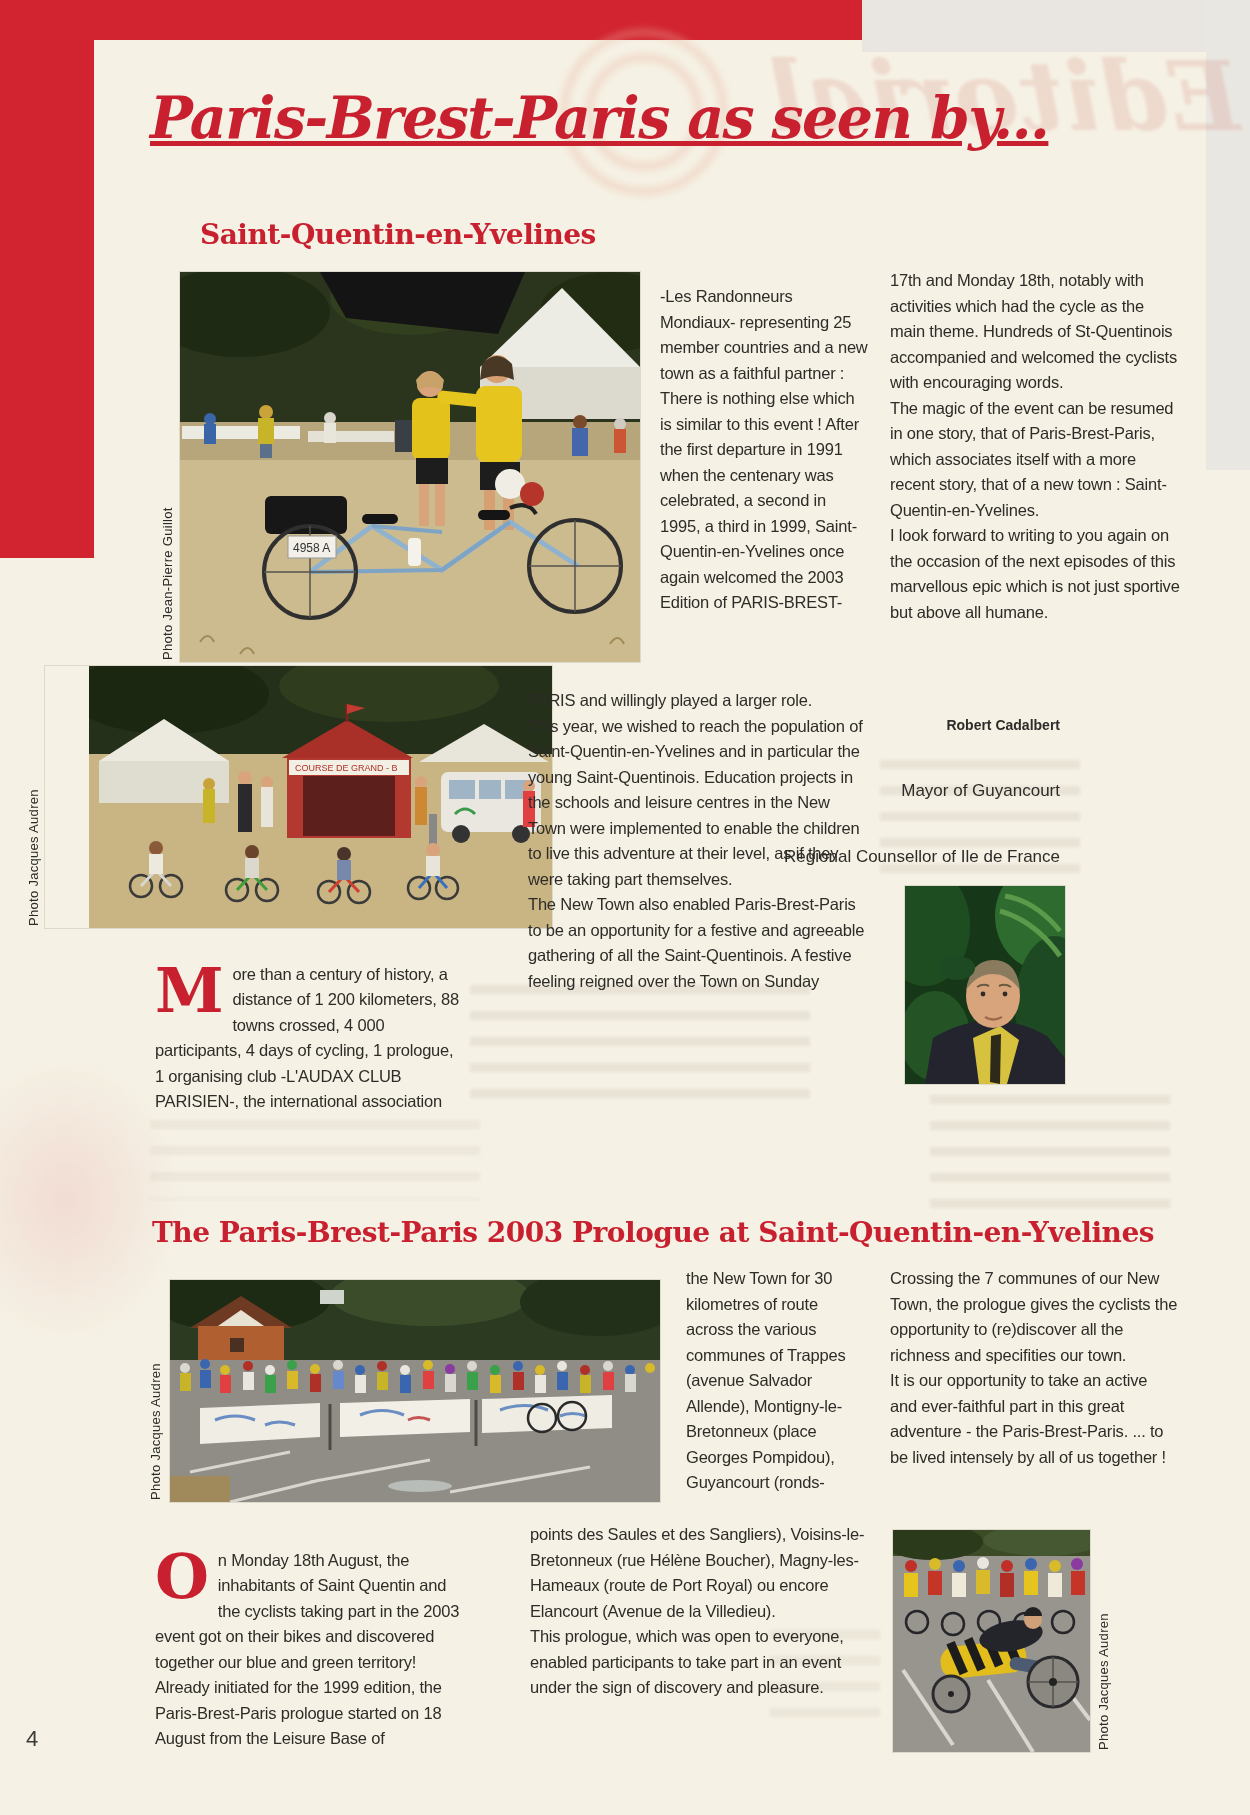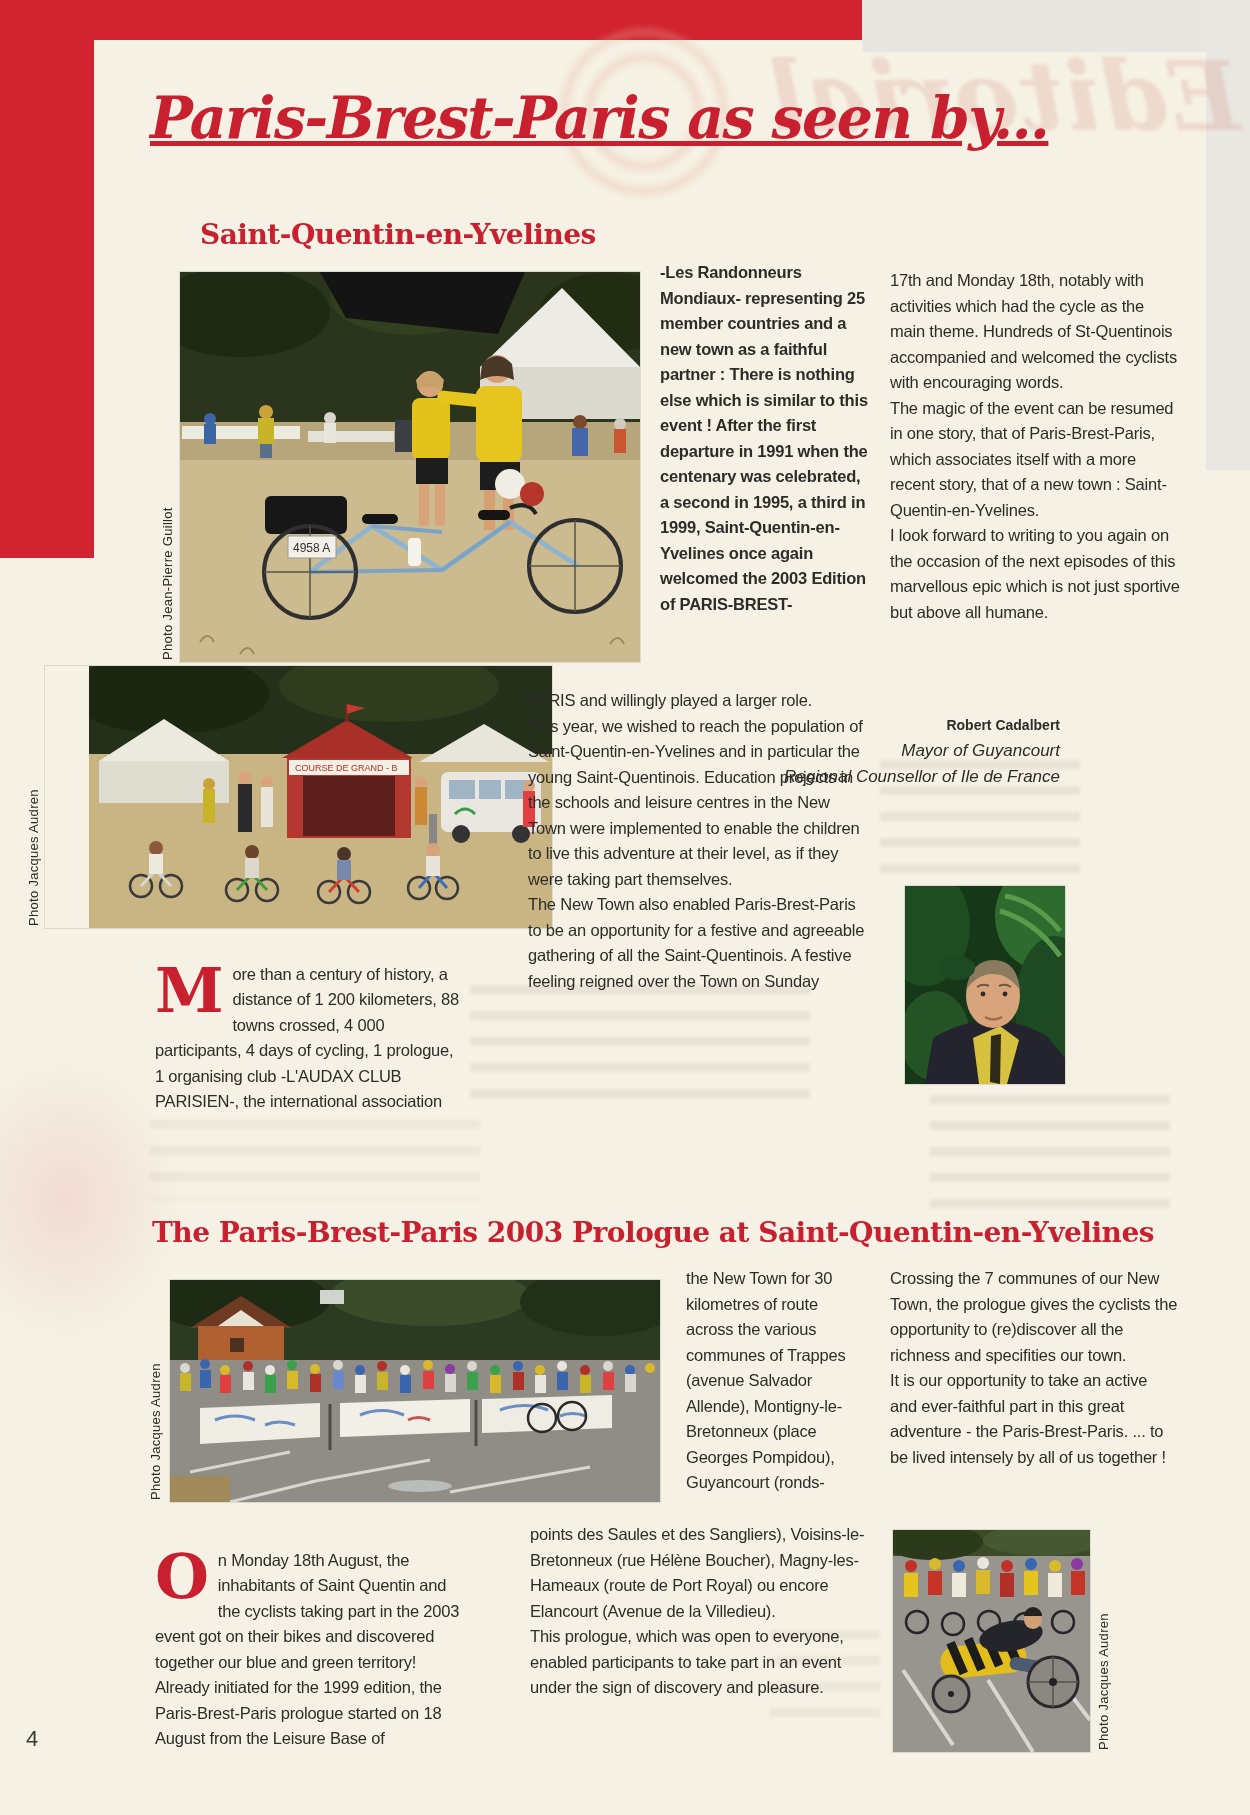--- a/index.html
+++ b/index.html
@@ -13,34 +13,34 @@
   
   #title{position:absolute;left:150px;top:84px;font-family:"DejaVu Serif",serif;font-style:italic;
          font-weight:600;font-size:57px;color:#c8202f;letter-spacing:-1.5px;white-space:nowrap;text-decoration:underline;}
   .sec-head{position:absolute;font-family:"DejaVu Serif",serif;font-weight:700;font-size:28px;
             color:#c8202f;letter-spacing:-0.5px;white-space:nowrap;}
   #s1-head{left:152px;top:218px;margin-left:48px;}
   #s2-head{left:152px;top:1216px;}
   
   .col{position:absolute;font-size:16.5px;line-height:25.5px;letter-spacing:-0.2px;
        white-space:pre-line;color:#2e2c29;}
-  #s1-narrow{left:660px;top:260px;width:210px;font-weight:bold;}
+  #s1-narrow{left:660px;top:284px;width:210px;}
   #s1-right{left:890px;top:268px;width:292px;}
   #s1-wide{left:528px;top:688px;width:338px;}
   #s1-leftpara{left:155px;top:936px;width:305px;}
   #s2-narrow{left:686px;top:1266px;width:182px;}
   #s2-right{left:890px;top:1266px;width:288px;}
   #s2-wide{left:530px;top:1522px;width:340px;}
   #s2-leftpara{left:155px;top:1522px;width:314px;}
   .dropcap{float:left;font-family:"DejaVu Serif",serif;font-weight:700;color:#c8202f;
            font-size:62px;line-height:47px;margin:5px 9px 0 0;}
   
   #s1-sig{position:absolute;left:760px;top:712px;width:300px;text-align:right;line-height:26px;}
   .sig-name{font-weight:bold;font-size:14px;}
-  .sig-role{font-style:italic;font-size:17px;}
+  .sig-role{font-size:17px;margin-top:40px;}
   
   .photo{position:absolute;overflow:hidden;box-shadow:0 0 0 1px rgba(90,80,60,.15);}
   #photo-tandem{left:180px;top:272px;width:460px;height:390px;}
   #photo-tent{left:45px;top:666px;width:463px;height:262px;padding-left:44px;}
   #photo-portrait{left:905px;top:886px;width:160px;height:198px;}
   #photo-start{left:170px;top:1280px;width:490px;height:222px;}
   #photo-recumbent{left:893px;top:1530px;width:197px;height:222px;}
   .photo svg{display:block;width:100%;height:100%;}
   
   .vcredit{position:absolute;transform:rotate(-90deg);transform-origin:0 0;font-size:13px;

